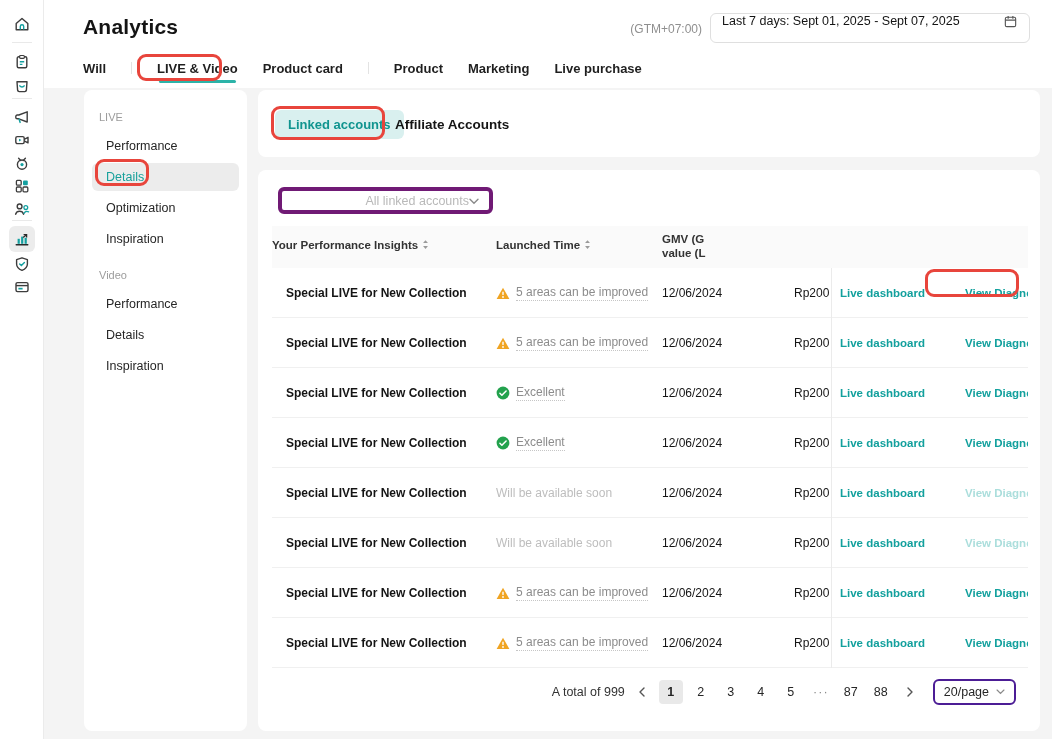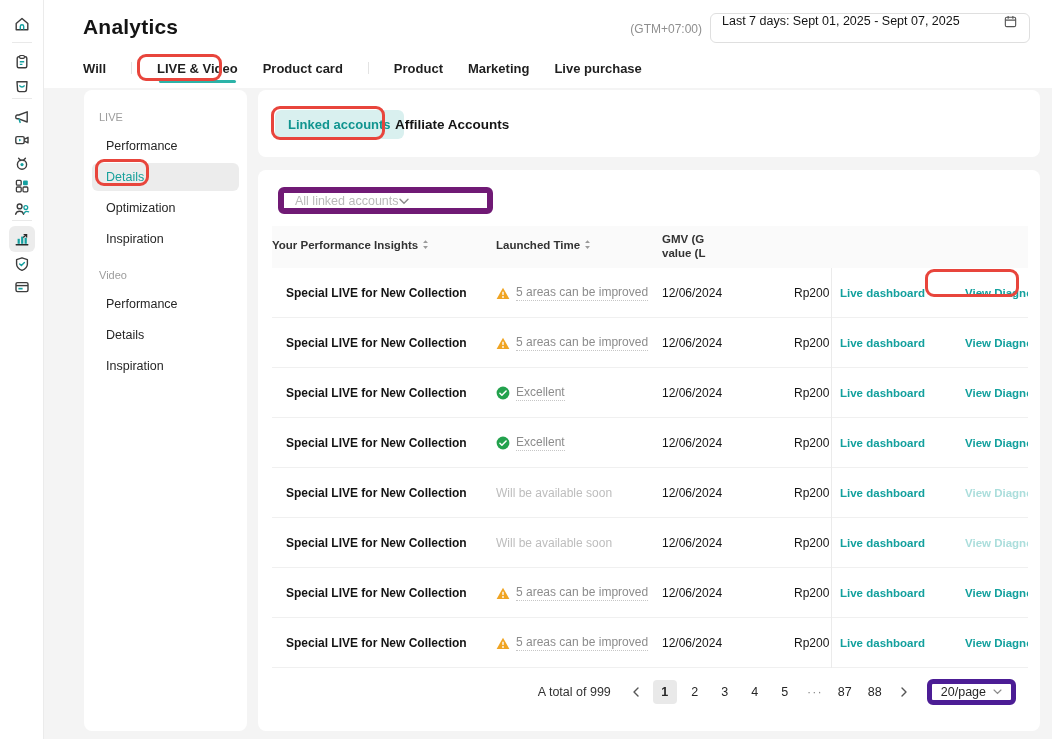--- a/index.html
+++ b/index.html
@@ -36,22 +36,22 @@
   .sb-item { margin:0 8px 3px 8px; padding:7px 0 7px 14px; font-size:12.5px; color:#262626; border-radius:6px; cursor:pointer; }
   .sb-item.active { background:#ececec; color:#17a09b; font-weight:500; }
 
   
   .tabs-card { position:absolute; left:258px; top:90px; width:782px; height:67px; background:#fff; border-radius:8px; }
   .tab-pill { position:absolute; left:17px; top:20px; padding:7px 13px; background:#d9f0ef; border-radius:6px; font-size:13px; font-weight:600; color:#10948f; cursor:pointer; }
   .tab-plain { position:absolute; left:137px; top:27px; font-size:13.5px; font-weight:700; color:#141414; cursor:pointer; }
 
   
   .content-card { position:absolute; left:258px; top:170px; width:782px; height:561px; background:#fff; border-radius:8px; }
-  .filter-select { position:absolute; left:20px; top:17px; width:215px; height:27px; border:6px solid #701a75; border-radius:6px;
-                   display:flex; align-items:center; justify-content:flex-start; padding:0 10px 0 11px; font-size:12.5px; color:#b9b9b9; cursor:pointer; }
+  .filter-select { position:absolute; left:20px; top:17px; width:215px; height:27px; border:4px solid #701a75; border-radius:6px;
+                   display:flex; align-items:center; justify-content:flex-end; padding:0 10px 0 11px; font-size:12.5px; color:#b9b9b9; cursor:pointer; }
 
   
   .table { position:absolute; left:14px; right:12px; top:56px; }
   .thead, .trow { display:grid; grid-template-columns:224px 166px 132px 37px minmax(0,1fr); }
   .thead { background:#fafafa; height:42px; font-size:11.5px; font-weight:600; color:#333; }
   .th { padding-top:13px; display:flex; align-items:flex-start; gap:4px; overflow:hidden; }
   .th.first { padding-left:14px; }
   .th.gmv { padding-top:6px; white-space:pre-line; line-height:14px; display:block; }
   .th.actions { padding-left:8px; border-left:1px solid #ebebeb; background:#fafafa; }
   .sort { display:inline-flex; flex-direction:column; gap:1px; margin-top:1px; }
@@ -60,26 +60,26 @@
   .td.session { padding-left:14px; font-weight:600; }
   .td.insight { display:flex; align-items:center; gap:6px; }
   .ins-text { font-size:12px; color:#8c8c8c; border-bottom:1px dotted #c6c6c6; padding-bottom:1px; cursor:default; }
   .ins-text.pending { color:#bdbdbd; border-bottom:none; }
   .td.actions { padding-left:8px; border-left:1px solid #ebebeb; height:50px; display:flex; align-items:center; gap:40px; }
   .lnk { font-size:11.5px; font-weight:600; color:#12a09d; cursor:pointer; white-space:nowrap; }
   .lnk.dis { color:#abdedc; cursor:default; }
 
   
   .pagination { position:absolute; right:24px; bottom:26px; display:flex; align-items:center; gap:6px; font-size:12.5px; color:#262626; }
-  .pg-total { margin-right:8px; color:#333; }
+  .pg-total { margin-right:0; color:#333; }
   .pg-arrow { width:22px; height:24px; display:flex; align-items:center; justify-content:center; cursor:pointer; }
   .pg-num { min-width:24px; height:24px; display:flex; align-items:center; justify-content:center; padding:0 4px; border-radius:4px; cursor:pointer; }
   .pg-num.active { background:#e9e9e9; font-weight:600; }
   .pg-dots { color:#8a8a8a; padding:0 2px; letter-spacing:1px; }
-  .pg-size { border:5px solid #4c1d95; border-radius:6px; height:26px; display:flex; align-items:center; gap:7px; padding:0 9px; margin-left:6px; cursor:pointer; }
+  .pg-size { border:2px solid #4c1d95; border-radius:6px; height:26px; display:flex; align-items:center; gap:7px; padding:0 9px; margin-left:6px; cursor:pointer; }
 
   
   .anno { position:absolute; border:3px solid #e8453c; border-radius:9px; pointer-events:none; z-index:40; }
 </style>
 </head>
 <body>
 
 <div class="rail">
   <div class="rail-item" style="top:11px">
     <svg width="18" height="18" viewBox="0 0 18 18">

